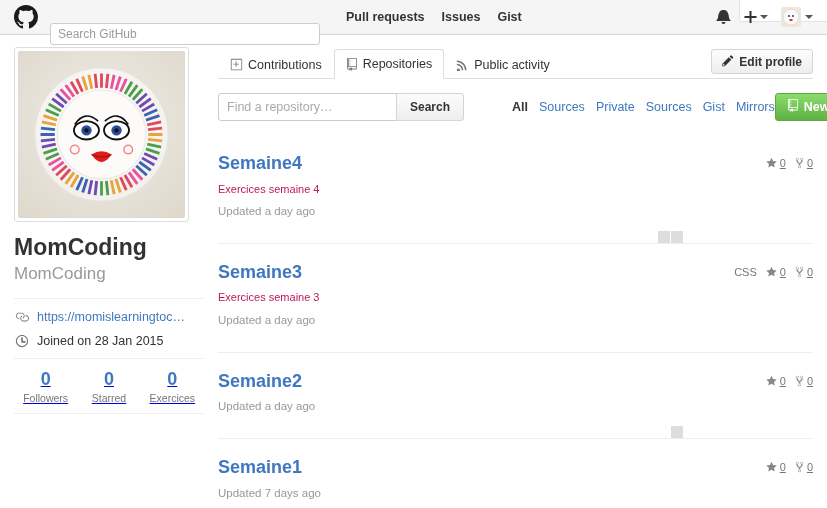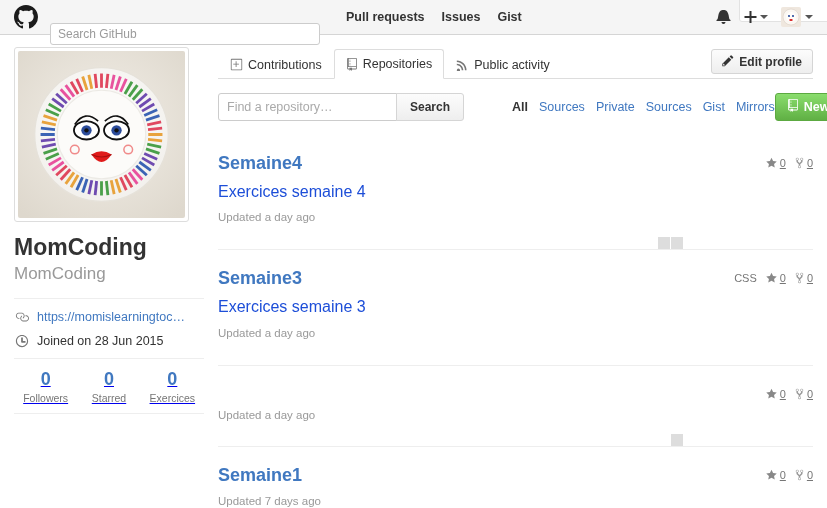--- a/index.html
+++ b/index.html
@@ -287,22 +287,22 @@
     display: flex;
     align-items: center;
     gap: 9px;
     font-size: 11px;
     color: #767676;
     padding-top: 4px;
   }
   .lang { font-size: 11px; color: #767676; }
   .counter { display: inline-flex; align-items: center; gap: 3px; color: #767676; }
   .repo-desc {
-    font-size: 16px;
-    color: #1d4ed8;
+    font-size: 11px;
+    color: #be185d;
     margin: 8px 0 0 0;
     line-height: 1.3;
   }
   .repo-updated {
     font-size: 11.5px;
     color: #999;
     margin: 9px 0 0 0;
     line-height: 1.2;
   }
   .sparkline {
@@ -609,21 +609,21 @@
 
     <div class="meta-row">
       <span class="mico">
         <svg viewBox="0 0 14 16" width="14" height="14" aria-hidden="true">
           <path fill="#767676" d="M8 8h3v2H7c-.55 0-1-.45-1-1V4h2v4zM7
           2.3c3.14 0 5.7 2.56 5.7 5.7s-2.56 5.7-5.7 5.7A5.71 5.71 0 0 1 1.3
           8c0-3.14 2.56-5.7 5.7-5.7zM7 1C3.14 1 0 4.14 0 8s3.14 7 7 7 7-3.14
           7-7-3.14-7-7-7z"></path>
         </svg>
       </span>
-      <span>Joined on 28 Jun 2015</span>
+      <span>Joined on 28 Jan 2015</span>
     </div>
 
     <div class="stats">
       <a class="stat" href="#">
         <span class="stat-num">0</span>
         <span class="stat-label">Followers</span>
       </a>
       <a class="stat" href="#">
         <span class="stat-num">0</span>
         <span class="stat-label">Starred</span>
@@ -788,20 +788,21 @@
             <span class="spark-bar" style="height:0px"></span>
             <span class="spark-bar" style="height:0px"></span>
             <span class="spark-bar" style="height:0px"></span>
             <span class="spark-bar" style="height:0px"></span>
             <span class="spark-bar" style="height:0px"></span>
           </div>
       </div>
 
       <div class="repo-item">
         <div class="repo-head">
+          <a class="repo-name" href="#">Semaine2</a>
           <div class="repo-right">
             <span class="lang"></span>
             <a class="counter" href="#">
               <svg viewBox="0 0 14 16" width="11" height="12" aria-hidden="true">
                 <path fill="#888" d="M14 6l-4.9-.64L7 1 4.9 5.36 0 6l3.6 3.26L2.67
                 14 7 11.67 11.33 14l-.93-4.74z"></path>
               </svg>
               <span>0</span>
             </a>
             <a class="counter" href="#">

